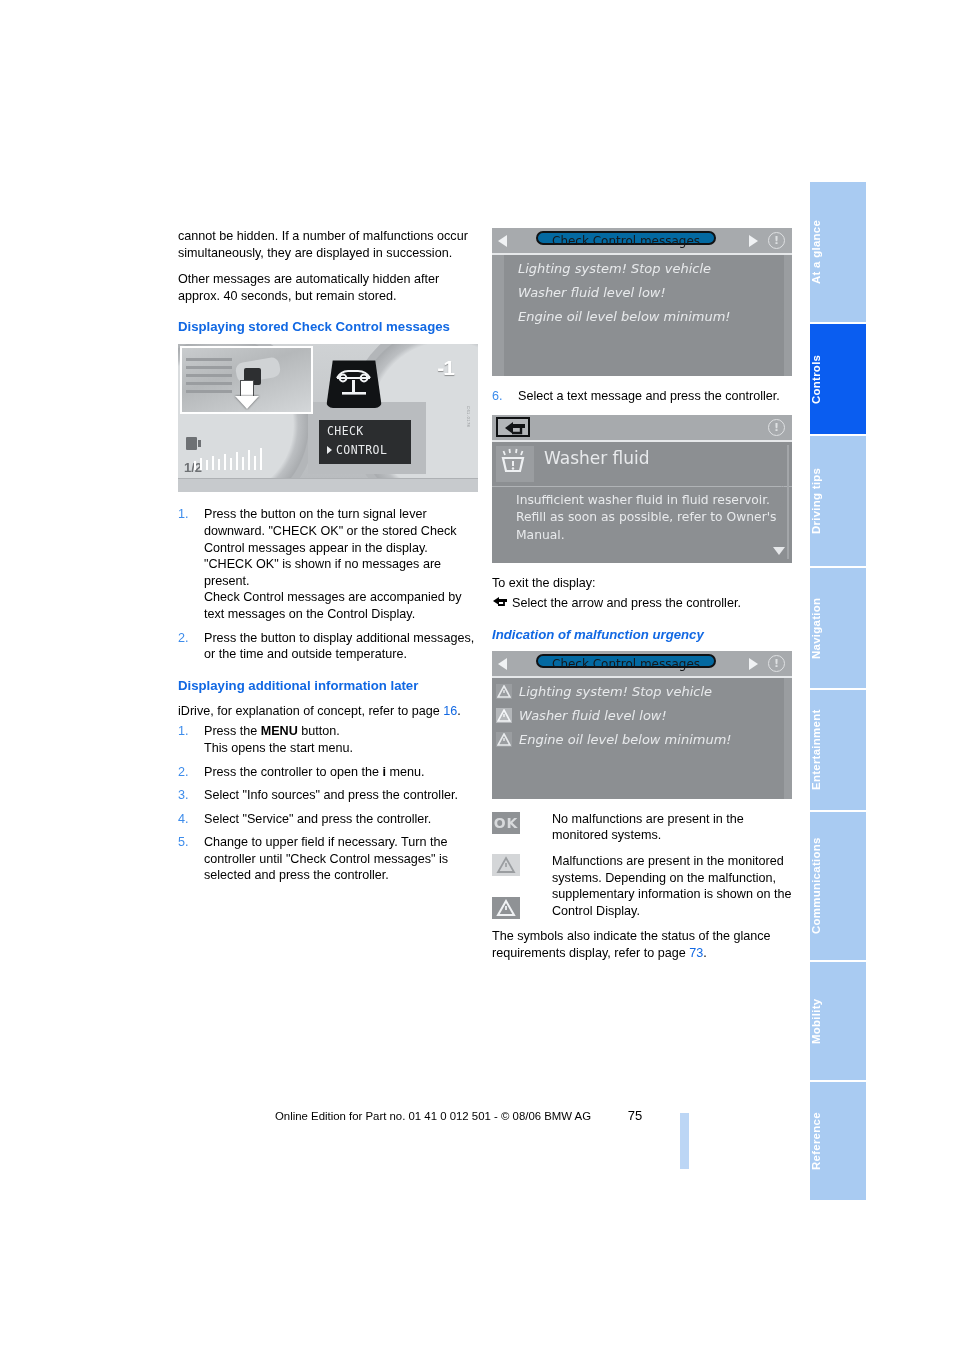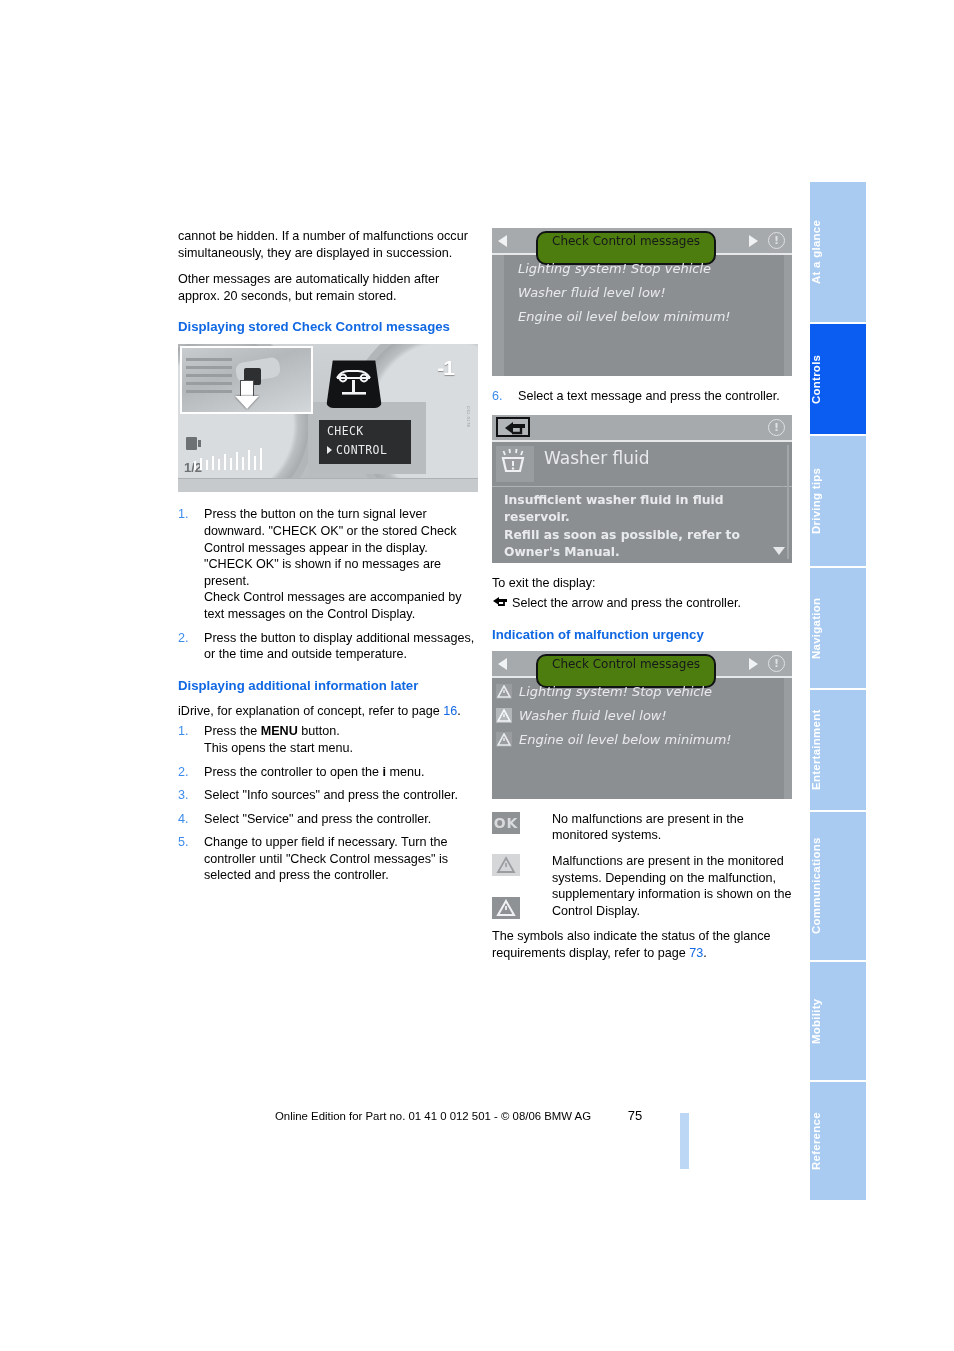--- a/index.html
+++ b/index.html
@@ -41,21 +41,21 @@
   p.body.tight { margin-bottom: 4px; }
 
   h2.heading {
     color: #1168e3;
     font-size: 13.2px;
     font-weight: bold;
     line-height: 17px;
     margin: 14px 0 9px 0;
   }
   h2.heading.first { margin-top: 14px; }
-  h2.heading.rightsec { margin: 14px 0 8px 0; }
+  h2.heading.rightsec { margin: 14px 0 8px 0; font-style: italic; }
 
   
   ol.steps {
     margin: 0 0 10px 0;
     padding: 0;
     list-style: none;
   }
   ol.steps li {
     position: relative;
     padding-left: 26px;
@@ -266,23 +266,23 @@
   }
   .idrive .titlebar {
     position: relative;
     height: 25px;
     background: #a7aaad;
     border-bottom: 2px solid #e6e8ea;
   }
   .idrive .tb-pill {
     position: absolute;
     left: 44px; top: 3px;
-    height: 34px;
+    height: 14px;
     padding: 0 14px;
-    background: #4d7c0f;
+    background: #0369a1;
     border: 2px solid #101214;
     border-radius: 10px;
     color: #16181a;
     font-size: 12px;
     line-height: 17px;
     white-space: nowrap;
     box-sizing: border-box;
   }
   .idrive .tb-left-arrow {
     position: absolute;
@@ -369,25 +369,24 @@
     width: 38px; height: 36px;
     background: #9a9da0;
   }
   .idrive .detail-title {
     position: absolute;
     left: 52px; top: 8px;
     color: #e8eaec;
     font-size: 17px;
   }
   .idrive .detail-body {
-    padding: 5px 0 0 12px;
+    padding: 5px 0 0 24px;
     color: #e8eaec;
     font-size: 12.3px;
     line-height: 17.5px;
-    font-weight: bold;
   }
   .idrive .scroll-down {
     position: absolute;
     right: 7px; bottom: 8px;
     width: 0; height: 0;
     border-left: 6px solid transparent;
     border-right: 6px solid transparent;
     border-top: 8px solid #e6e8ea;
   }
   .idrive .scroll-track {
@@ -493,21 +492,21 @@
   }
 </style>
 </head>
 <body>
 
 <div id="page">
 
   <div class="col" id="col-left">
 
     <p class="body">cannot be hidden. If a number of malfunctions occur simultaneously, they are displayed in succession.</p>
-    <p class="body">Other messages are automatically hidden after approx. 20 seconds, but remain stored.</p>
+    <p class="body">Other messages are automatically hidden after approx. 40 seconds, but remain stored.</p>
 
     <h2 class="heading first">Displaying stored Check Control messages</h2>
 
     <div class="cluster-fig">
       <div class="dial-left"></div>
       <div class="dial-right"></div>
       <div class="lcd-panel-bg"></div>
       <div class="gear-mark">-1</div>
       <div class="fuel-icon"></div>
       <div class="fuel-scale">1/2</div>

